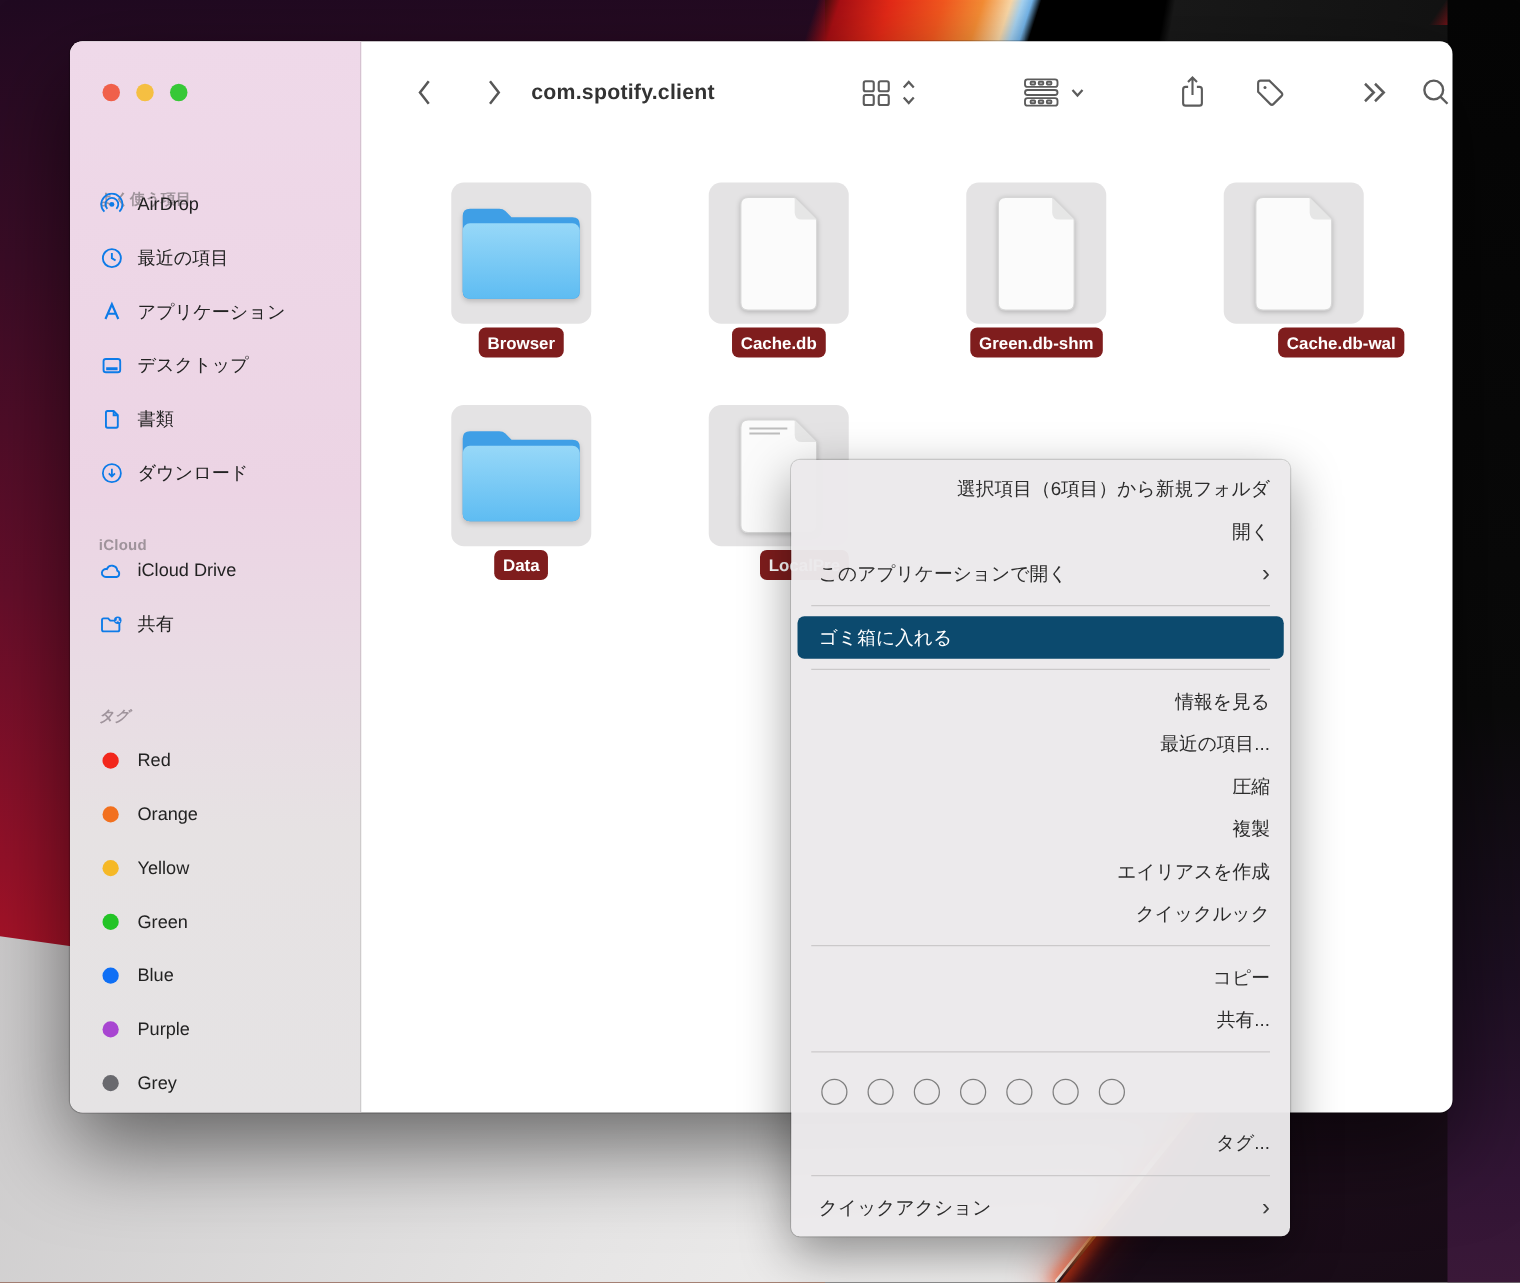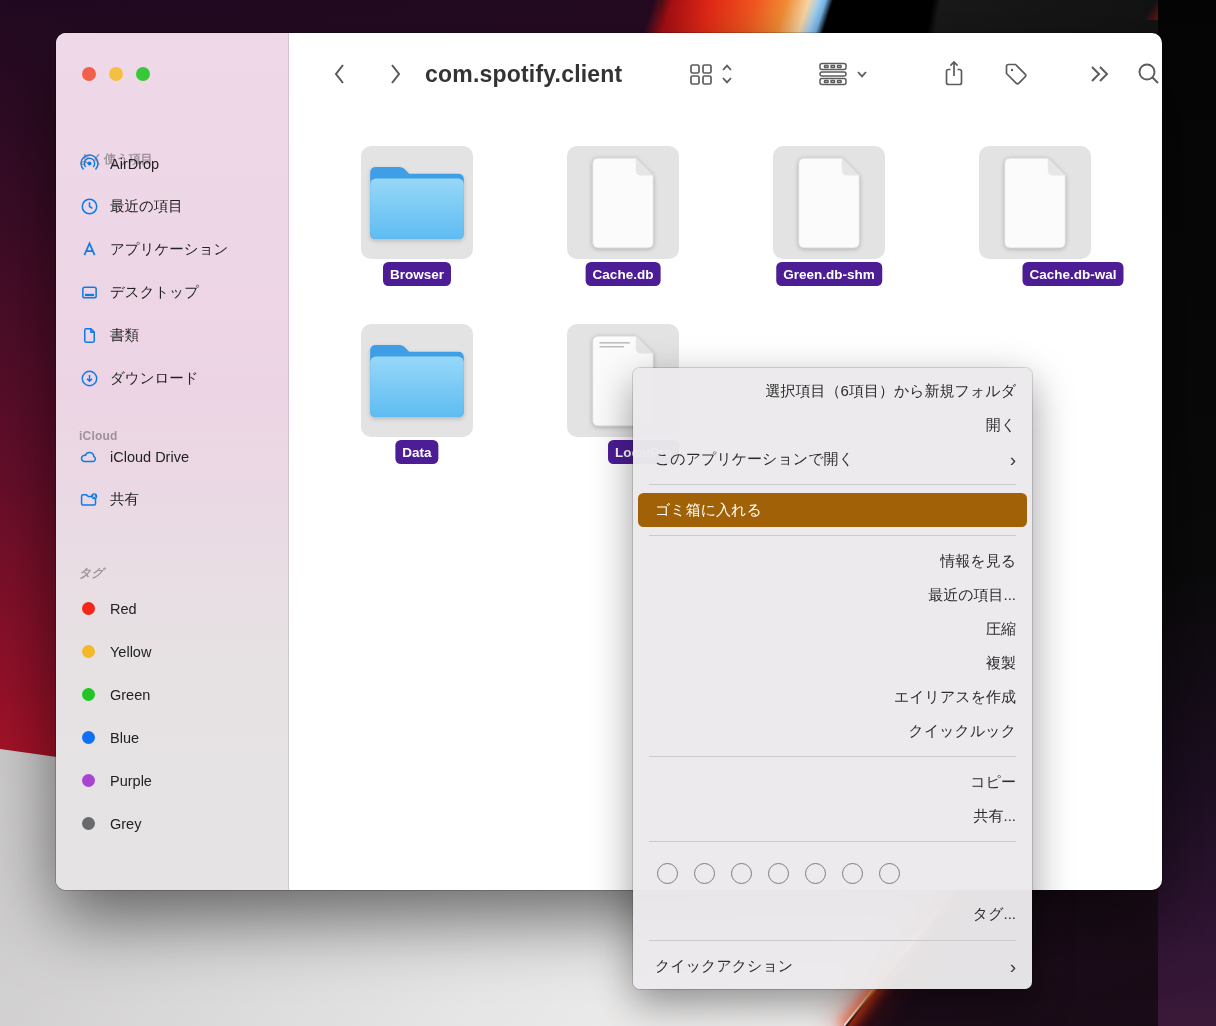--- a/index.html
+++ b/index.html
@@ -44,26 +44,26 @@
   .sb-item { display:flex; align-items:center; height:43px; padding-left:23px; gap:11px; color:#222; font-size:14.5px; }
   .sb-ic { width:20px; height:20px; color:#0d7be8; flex:0 0 20px; display:flex; align-items:center; justify-content:center; }
   .tag-dot { width:13px; height:13px; border-radius:50%; margin:0 4px 0 3px; flex:0 0 13px; }
 
   
   .content { position:absolute; left:233px; top:0; right:0; height:100%; }
   .toolbar { position:absolute; left:0; top:0; right:0; height:78px; }
   .tb { position:absolute; top:41px; transform:translateY(-50%); color:#5d5d5d; display:flex; align-items:center; }
   .tb svg { display:block; }
   .win-title { position:absolute; left:136px; top:41px; transform:translateY(-50%);
-    font-size:23px; font-weight:700; color:#333; letter-spacing:.2px;text-align:right; }
+    font-size:17px; font-weight:700; color:#333; letter-spacing:.2px;text-align:right; }
 
   
   .tile { position:absolute; width:112px; height:113px; border-radius:10px; background:#e4e3e4;
     display:flex; align-items:center; justify-content:center; }
-  .flabel { position:absolute; height:22px; background:#4c1d95; border-radius:5.5px; color:#fff;
+  .flabel { position:absolute; height:22px; background:#7f1d1d; border-radius:5.5px; color:#fff;
     font-size:13.5px; font-weight:700; display:flex; align-items:center; padding:12px 7px; white-space:nowrap; }
   .flabel.center { transform:translateX(-50%); }
   .doc-shadow { filter:drop-shadow(0 1.5px 2px rgba(0,0,0,.22)); }
   .folder-shadow { filter:drop-shadow(0 2px 2px rgba(0,0,0,.18)); }
 
   
   .cmenu { position:absolute; left:633px; top:368px; width:399px; z-index:10;
     background:rgba(235,233,235,0.97); border-radius:7px; padding:6px 0;
     box-shadow:0 14px 40px rgba(0,0,0,.40),0 0 0 1px rgba(0,0,0,.14); }
   .mi { height:34px; display:flex; align-items:center; padding:0 16px 0 22px;
@@ -176,20 +176,24 @@
       </div>
     </div>
 
     <div class="sb-title" style="top:532px; font-style:italic;">タグ</div>
     <div class="sb-list" style="top:554px">
       <div class="sb-item">
         <span class="tag-dot" style="background-color: rgb(242, 39, 28);"></span>
         <span>Red</span>
       </div>
       <div class="sb-item">
+        <span class="tag-dot" style="background-color: rgb(242, 112, 30);"></span>
+        <span>Orange</span>
+      </div>
+      <div class="sb-item">
         <span class="tag-dot" style="background-color: rgb(245, 184, 38);"></span>
         <span>Yellow</span>
       </div>
       <div class="sb-item">
         <span class="tag-dot" style="background-color: rgb(35, 196, 38);"></span>
         <span>Green</span>
       </div>
       <div class="sb-item">
         <span class="tag-dot" style="background-color: rgb(15, 111, 245);"></span>
         <span>Blue</span>
@@ -341,21 +345,21 @@
     <span>選択項目（6項目）から新規フォルダ</span>
   </div>
   <div class="mi">
     <span>開く</span>
   </div>
   <div class="mi">
     <span>このアプリケーションで開く</span>
     <span class="arrow">›</span>
   </div>
   <div class="msep"></div>
-  <div class="mi-hl" style="background-color: #a16207;">
+  <div class="mi-hl" style="background-color: #0c4a6e;">
     <span>ゴミ箱に入れる</span>
   </div>
   <div class="msep"></div>
   <div class="mi">
     <span>情報を見る</span>
   </div>
   <div class="mi">
     <span>最近の項目...</span>
   </div>
   <div class="mi">

